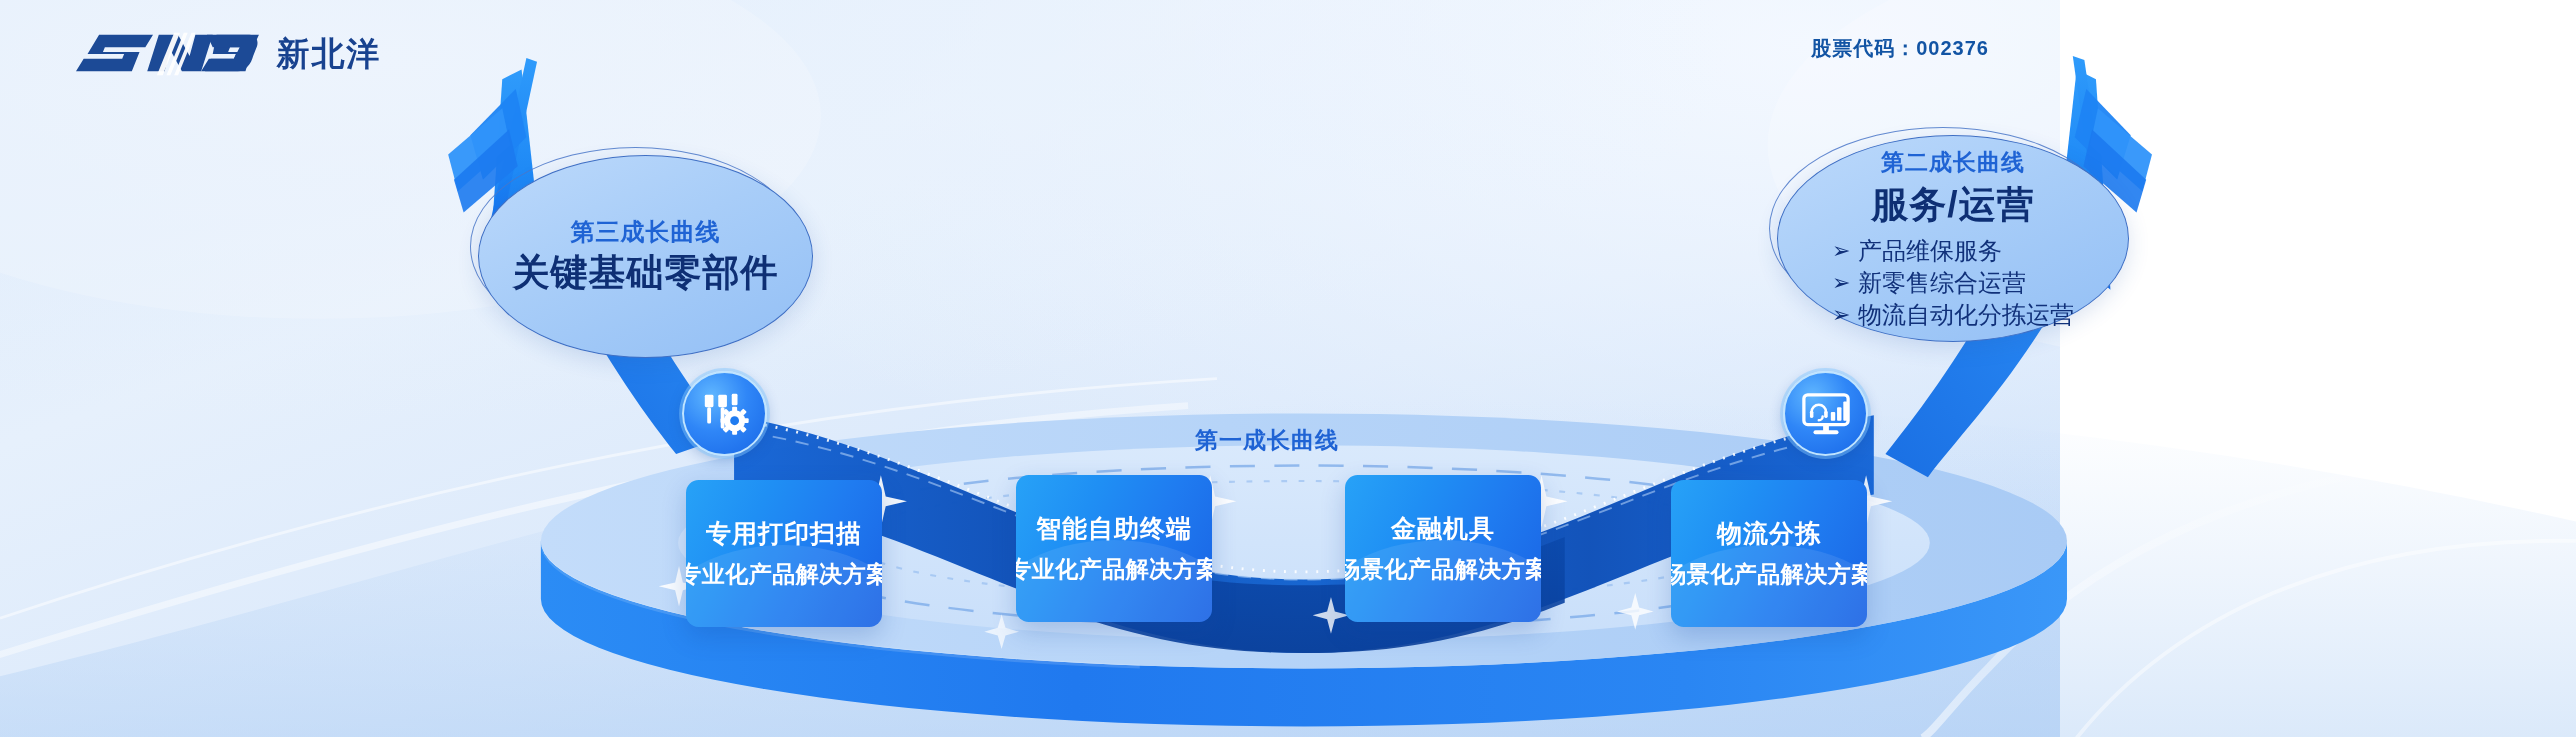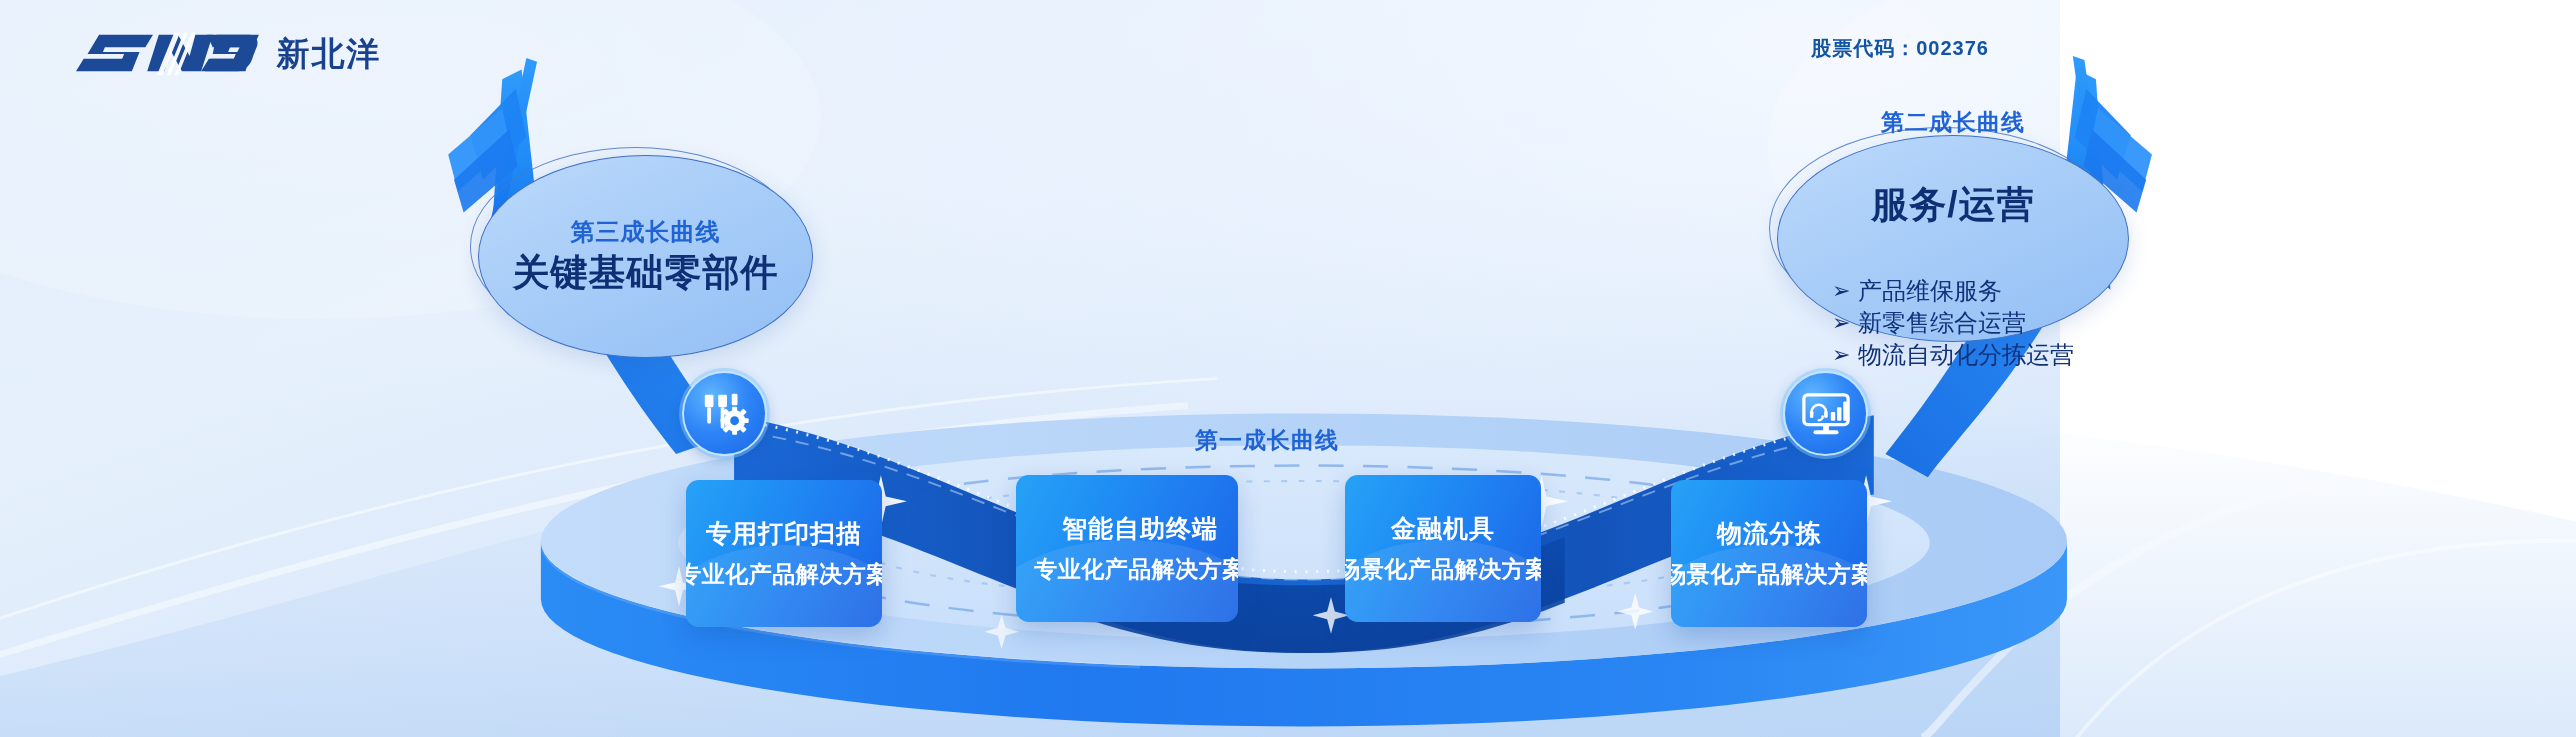--- a/index.html
+++ b/index.html
@@ -60,21 +60,21 @@
   }
   .bubble .headline {
     color: #0e2f74; font-weight: 800; letter-spacing: 1px;
   }
 
   #bubble3 { left: 478px; top: 155px; width: 333px; height: 201px; }
   #bubble3-ring { left: 470px; top: 147px; width: 329px; height: 197px; }
   #bubble3 .eyebrow  { font-size: 24px; margin-bottom: 0; }
   #bubble3 .headline { font-size: 37px; }
 
-  #bubble2 { left: 1777px; top: 135px; width: 350px; height: 205px; gap: 40px; }
+  #bubble2 { left: 1777px; top: 135px; width: 350px; height: 205px; }
   #bubble2-ring { left: 1769px; top: 127px; width: 346px; height: 201px; }
   #bubble2 .eyebrow  { font-size: 23px; margin-bottom: 1.9px; }
   #bubble2 .headline { font-size: 37px; margin-bottom: 5.8px; }
   .bullet-list { list-style: none; margin: 0; padding: 0; }
   .bullet-list li {
     display: flex; align-items: center; gap: 7.7px;
     font-size: 24px; color: #11317a; font-weight: 500;
     line-height: 1.32; white-space: nowrap;
   }
   .bullet-arrow { color: #11317a; font-size: 22px; line-height: 1; }
@@ -120,21 +120,21 @@
     position: relative; z-index: 2;
     font-size: 25px; font-weight: 800; color: #ffffff;
     letter-spacing: 1px; margin-bottom: 9.7px; white-space: nowrap;
   }
   .card .sub {
     position: relative; z-index: 2;
     font-size: 23px; font-weight: 600; color: #ffffff;
     letter-spacing: 0.5px; white-space: nowrap;
   }
   #card0 { left: 686px;  top: 480px; }
-  #card1 { left: 1016px; top: 475px; padding-left: 26px; }
+  #card1 { left: 1016px; top: 475px; }
   #card2 { left: 1345px; top: 475px; }
   #card3 { left: 1671px; top: 480px; }
 </style>
 </head>
 <body>
 
 <div id="stage">
 
   <svg id="bg-svg" viewBox="0 0 2667 764">
     <defs>

